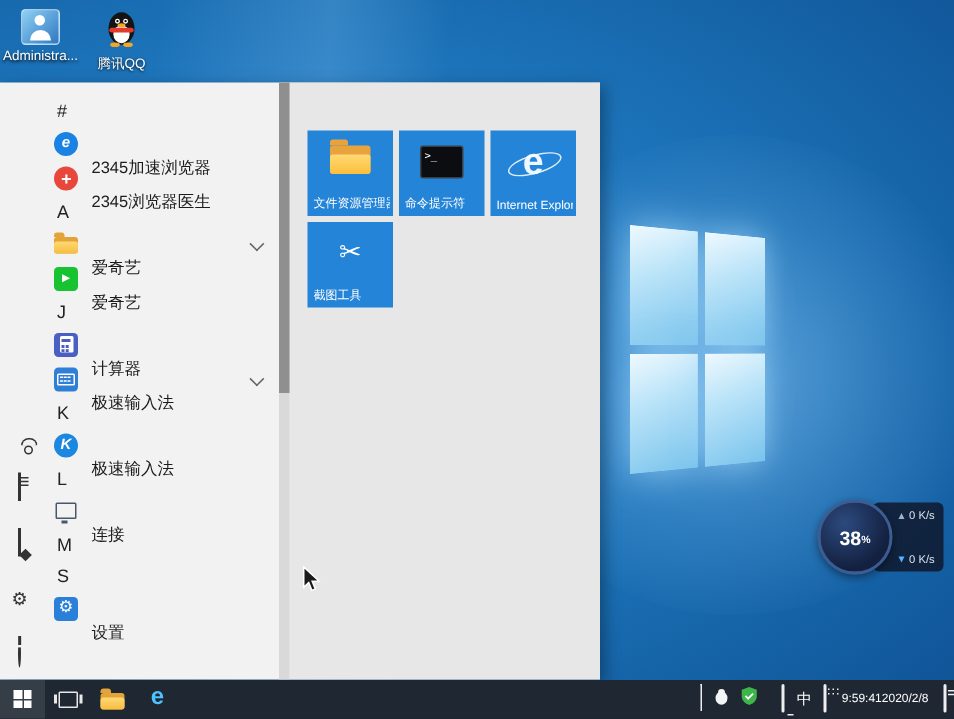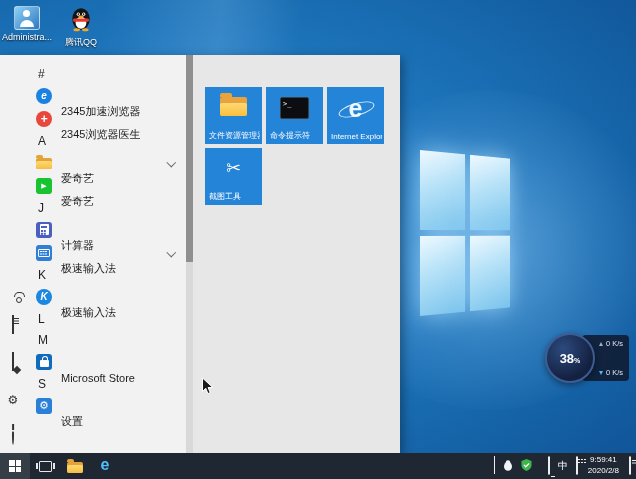--- a/index.html
+++ b/index.html
@@ -146,21 +146,21 @@
   .chev-u{width:6px;height:6px;border-left:1.4px solid #eee;border-top:1.4px solid #eee;
     transform:rotate(45deg);margin-top:2px;}
   .vol-ic{width:10px;height:10px;background:#eee;
     clip-path:polygon(0 32%,30% 32%,62% 0,62% 100%,30% 68%,0 68%);}
   .net-ic{width:11px;height:8px;border:1px solid #eee;border-radius:1px;position:relative;margin-bottom:2px;}
   .net-ic::after{content:"";position:absolute;left:2.5px;bottom:-3px;width:4px;height:1.5px;background:#eee;}
   .input-zh{font-size:10px;color:#fff;}
   .kb-tray{width:12px;height:8px;border:1px solid #eee;border-radius:1px;position:relative;}
   .kb-tray::before{content:"";position:absolute;left:1.5px;top:1.5px;width:1.5px;height:1.5px;background:#eee;
     box-shadow:3px 0 0 #eee,6px 0 0 #eee,0 3px 0 #eee,3px 3px 0 #eee,6px 3px 0 #eee;}
-  .clock{display:flex;flex-direction:column;justify-content:center;align-items:center;
+  .clock{display:flex;flex-direction:row;justify-content:center;align-items:center;
     font-size:8px;line-height:1.35;color:#fff;padding:0 2px;}
   .ac-ic{width:11px;height:10px;border:1px solid #eee;border-radius:1px;position:relative;}
   .ac-ic::before{content:"";position:absolute;left:2px;top:2.5px;width:6px;height:1px;background:#eee;box-shadow:0 2.5px 0 #eee;}
 
   .cursor{position:absolute;left:201px;top:377px;z-index:50;pointer-events:none;}
 </style>
 </head>
 <body>
 
 <div class="wallpaper">
@@ -277,31 +277,31 @@
       <span class="ic ic-kugou">
           <i>K</i>
         </span>
       <span class="al-label">极速输入法</span>
     </div>
 
     <div class="al-header">
         <span>L</span>
       </div>
 
+    <div class="al-row">
+      <span class="ic ic-connect">
+          <span class="mon2"></span>
+        </span>
+      <span class="al-label">连接</span>
+    </div>
 
     <div class="al-header">
         <span>M</span>
       </div>
 
-    <div class="al-row">
-      <span class="ic ic-store">
-          <span class="bag"></span>
-        </span>
-      <span class="al-label">Microsoft Store</span>
-    </div>
 
     <div class="al-header">
         <span>S</span>
       </div>
 
     <div class="al-row">
       <span class="ic ic-set">
           <i>⚙</i>
         </span>
       <span class="al-label">设置</span>

